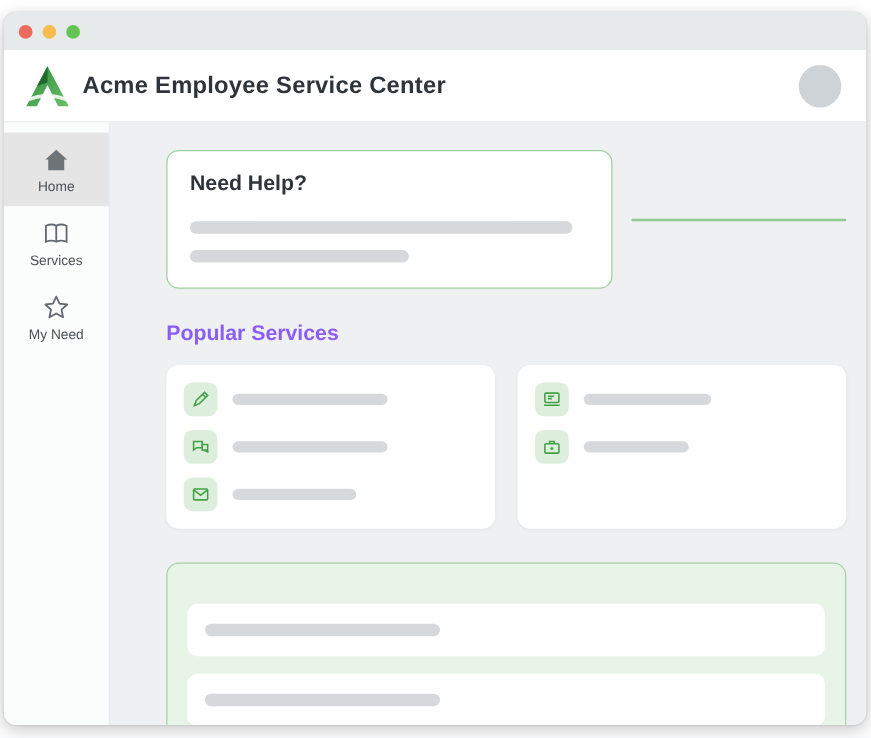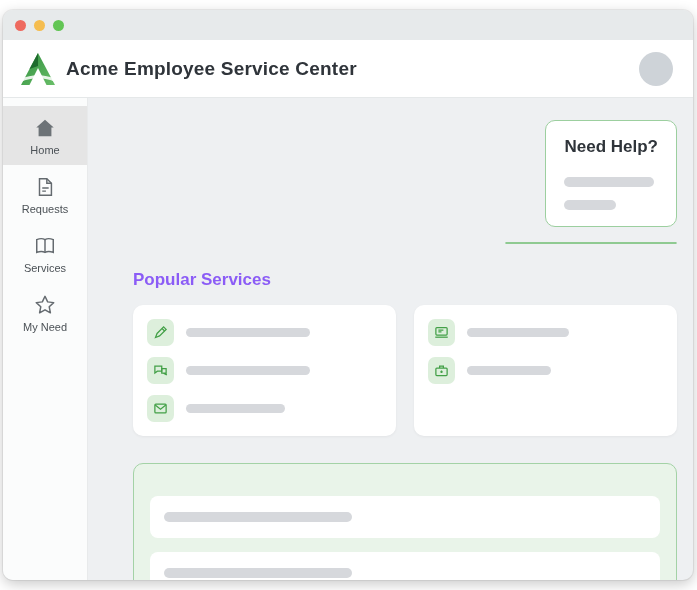--- a/index.html
+++ b/index.html
@@ -26,21 +26,21 @@
   .avatar{width:34px;height:34px;border-radius:50%;background:#ced3d8;}
   
   .bodyrow{display:flex;height:482px;}
   .sidebar{width:85px;background:#fbfcfc;border-right:1px solid #e8eaeb;padding-top:8px;box-sizing:border-box;}
   .side-item{display:flex;flex-direction:column;align-items:center;gap:5px;padding:11px 0 9px;cursor:pointer;}
   .side-item.active{background:#e5e5e5;}
   .side-item .lbl{font-size:11px;color:#4b5156;}
   .side-item svg{display:block;}
   .content{flex:1;padding:22px 16px 0 45px;box-sizing:border-box;overflow:hidden;}
   
-  .hero{display:flex;gap:15px;align-items:flex-end;flex-direction:column;}
+  .hero{display:flex;gap:15px;align-items:center;}
   .need-help{flex:1;background:#ffffff;border:1.5px solid #9ccf9f;border-radius:10px;padding:16px 18px;box-sizing:border-box;height:111px;}
   .card-title{font-size:17px;font-weight:700;color:#2f343a;}
   .bar{background:#d6d8dc;border-radius:6px;height:10px;}
   .need-help .b1{margin-top:20px;width:96%;}
   .need-help .b2{margin-top:13px;width:55%;}
   .promo{width:170px;border:1.5px solid #8fca92;border-radius:10px;background:#e9f4e6;position:relative;overflow:hidden;}
   .promo .shape-mid{position:absolute;width:220px;height:260px;border-radius:50%;background:#c9e6c1;right:-120px;top:-60px;transform:rotate(-12deg);}
   .promo .shape-dark{position:absolute;width:190px;height:250px;border-radius:50%;background:#a7d79e;right:-105px;top:-75px;transform:rotate(-14deg);}
   .promo .shape-light{position:absolute;width:150px;height:150px;border-radius:50%;background:#bfe2b4;right:-80px;bottom:-95px;}
   
@@ -86,28 +86,20 @@
   </div>
 
   <div class="bodyrow">
 
     <nav class="sidebar">
       <div class="side-item active">
         <svg width="22" height="22" viewBox="0 0 24 24">
           <path d="M12 3 L21.5 11.5 H19 V21 H5 V11.5 H2.5 Z M10 21 v-6 h4 v6" fill="#6d7377"></path>
         </svg>
         <span class="lbl">Home</span>
-      </div>
-      <div class="side-item">
-        <svg width="22" height="22" viewBox="0 0 24 24" fill="none" stroke="#646a6f" stroke-width="1.6">
-          <path d="M6 3 H14 L19 8 V21 H6 Z"></path>
-          <path d="M14 3 V8 H19"></path>
-          <path d="M9 13 H16 M9 16.5 H13"></path>
-        </svg>
-        <span class="lbl">Requests</span>
       </div>
       <div class="side-item">
         <svg width="22" height="22" viewBox="0 0 24 24" fill="none" stroke="#646a6f" stroke-width="1.6">
           <path d="M3 5 C6.5 3.6 9.5 3.6 12 5 C14.5 3.6 17.5 3.6 21 5 V19 C17.5 17.6 14.5 17.6 12 19 C9.5 17.6 6.5 17.6 3 19 Z"></path>
           <path d="M12 5 V19"></path>
         </svg>
         <span class="lbl">Services</span>
       </div>
       <div class="side-item">
         <svg width="22" height="22" viewBox="0 0 24 24" fill="none" stroke="#646a6f" stroke-width="1.6" stroke-linejoin="round">

